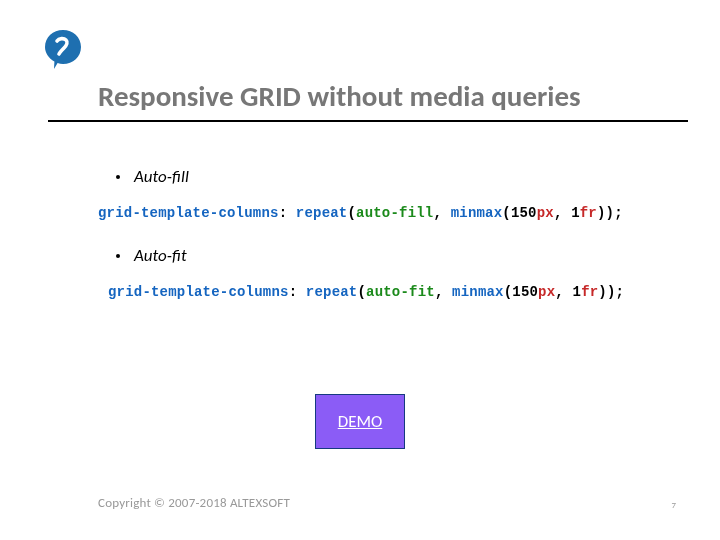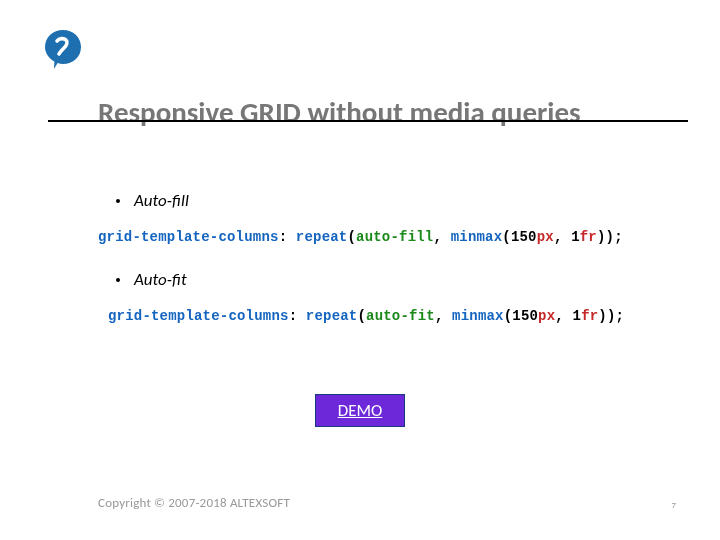--- a/index.html
+++ b/index.html
@@ -22,33 +22,32 @@
   }
   .logo svg { width: 42px; height: 42px; display:block; }
   .title {
     position: absolute;
     top: 78px;
     left: 98px;
     right: 32px;
     font-size: 29px;
     font-weight: 700;
     color: #777;
-    margin-top: 16px;
   }
   .hr {
     position: absolute;
     top: 120px;
     left: 48px;
     right: 32px;
     height: 0;
     border-top: 2px solid #000;
   }
   .content {
     position: absolute;
-    top: 180px;
+    top: 156px;
     left: 98px;
     right: 32px;
   }
   .bullet {
     display: flex;
     align-items: baseline;
     font-style: italic;
     font-size: 17px;
     color: #000;
     margin: 10px 0 18px 18px;
@@ -75,23 +74,23 @@
   .c-red   { color: #c62828; }
   .demo-wrap {
     position: absolute;
     top: 394px;
     left: 0;
     right: 0;
     display: flex;
     justify-content: center;
   }
   .demo-btn {
-    background: #6d28d9;
+    background: #8b5cf6;
     border: 1.5px solid #163a80;
-    padding: 5px 22px;
+    padding: 16px 22px;
     font-size: 17px;
     color: #fff;
     text-decoration: underline;
     display: inline-block;
     cursor: pointer;
   }
   .footer-left {
     position: absolute;
     bottom: 30px;
     left: 98px;

